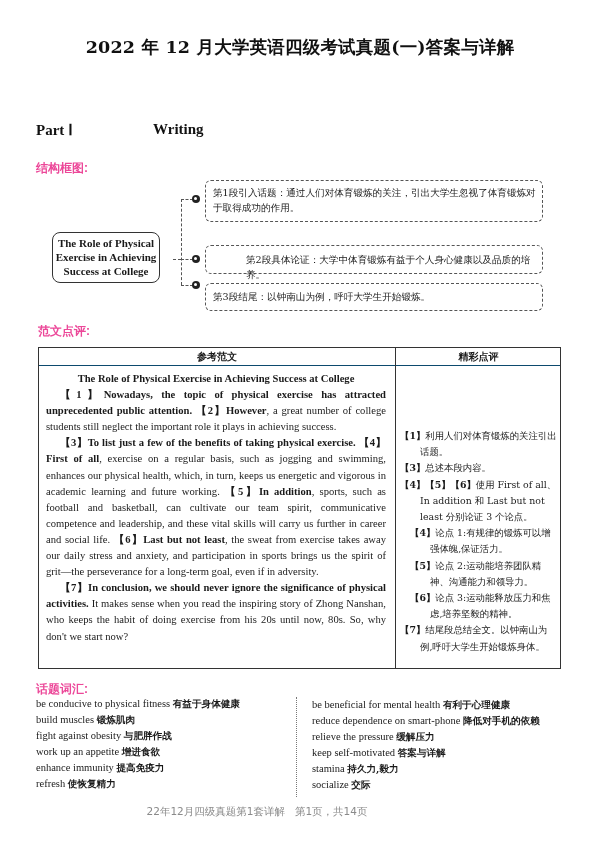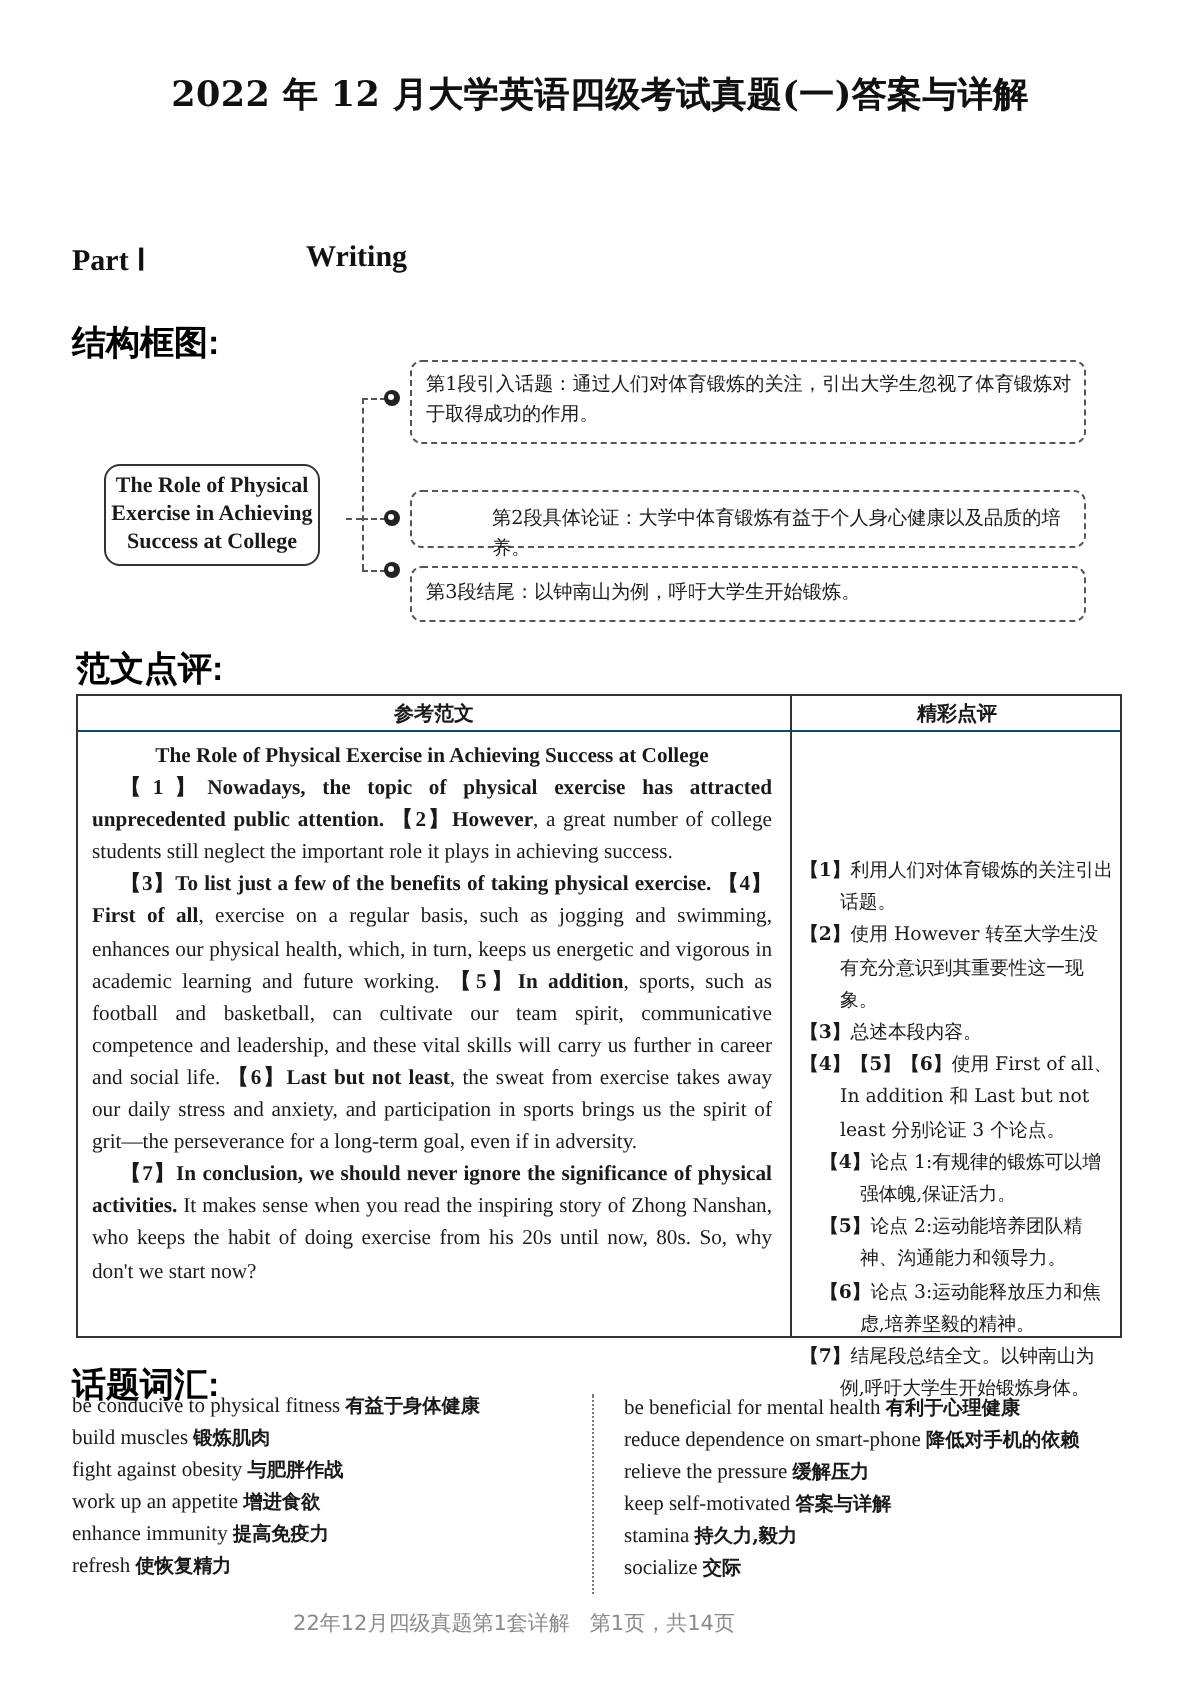--- a/index.html
+++ b/index.html
@@ -7,21 +7,21 @@
     body { position: relative; font-family: "DejaVu Serif", "Liberation Serif", serif; color: #1a1a1a; }
 
     .doc-title {
       position: absolute; top: 35px; left: 0; width: 600px; text-align: center;
       font-family: "DejaVu Serif", serif; font-weight: bold; font-size: 17.5px; letter-spacing: 0.2px; color: #111;
     }
     .part-line { position: absolute; top: 121px; left: 36px; font-family: "Liberation Serif", serif; font-weight: bold; font-size: 15px; color: #111; }
     .part-line .part-num { margin-left: 4px; }
     .part-line .part-name { position: absolute; left: 117px; top: 0; white-space: nowrap; }
 
-    .section-label { position: absolute; font-family: Liberation Sans, sans-serif; font-weight: bold; font-size: 17px; color: #000000; }
+    .section-label { position: absolute; font-family: Liberation Sans, sans-serif; font-weight: bold; font-size: 12px; color: #ec4899; }
 
     
     .diagram { position: absolute; left: 0; top: 180px; width: 600px; height: 130px; }
     .center-box {
       position: absolute; left: 52px; top: 52px; width: 108px; height: 51px;
       border: 1.3px solid #333; border-radius: 8px; text-align: center;
       font-family: "Liberation Serif", serif; font-weight: bold; font-size: 11px; line-height: 14px; padding-top: 3px; color: #1a1a1a;
     }
     .connector-v { position: absolute; left: 181px; top: 19px; width: 0; height: 86px; border-left: 1px dashed #555; }
     .connector-h { position: absolute; height: 0; border-top: 1px dashed #555; }
@@ -107,21 +107,20 @@
 
     <div class="essay">
       <div class="essay-title">The Role of Physical Exercise in Achieving Success at College</div>
       <p><b>【1】Nowadays, the topic of physical exercise has attracted unprecedented public attention.</b><span> </span><b>【2】However</b><span>, a great number of college students still neglect the important role it plays in achieving success.</span></p>
       <p><b>【3】To list just a few of the benefits of taking physical exercise.</b><span> </span><b>【4】First of all</b><span>, exercise on a regular basis, such as jogging and swimming, enhances our physical health, which, in turn, keeps us energetic and vigorous in academic learning and future working. </span><b>【5】In addition</b><span>, sports, such as football and basketball, can cultivate our team spirit, communicative competence and leadership, and these vital skills will carry us further in career and social life. </span><b>【6】Last but not least</b><span>, the sweat from exercise takes away our daily stress and anxiety, and participation in sports brings us the spirit of grit—the perseverance for a long-term goal, even if in adversity.</span></p>
       <p><b>【7】In conclusion, we should never ignore the significance of physical activities.</b><span> It makes sense when you read the inspiring story of Zhong Nanshan, who keeps the habit of doing exercise from his 20s until now, 80s. So, why don't we start now?</span></p>
     </div>
 
     <div class="comments">
         <div class="c-item"><span class="c-num">【1】</span><span>利用人们对体育锻炼的关注引出话题。</span></div>
-        <div class="c-item"><span class="c-num">【2】</span><span>使用 However 转至大学生没有充分意识到其重要性这一现象。</span></div>
         <div class="c-item"><span class="c-num">【3】</span><span>总述本段内容。</span></div>
         <div class="c-item"><span class="c-num">【4】【5】【6】</span><span>使用 First of all、In addition 和 Last but not least 分别论证 3 个论点。</span></div>
         <div class="c-sub"><span class="c-num">【4】</span><span>论点 1:有规律的锻炼可以增强体魄,保证活力。</span></div>
         <div class="c-sub"><span class="c-num">【5】</span><span>论点 2:运动能培养团队精神、沟通能力和领导力。</span></div>
         <div class="c-sub"><span class="c-num">【6】</span><span>论点 3:运动能释放压力和焦虑,培养坚毅的精神。</span></div>
         <div class="c-item"><span class="c-num">【7】</span><span>结尾段总结全文。以钟南山为例,呼吁大学生开始锻炼身体。</span></div>
       </div>
   </div>
 
   <div class="section-label" style="left:36px; top:681px;">话题词汇:</div>

